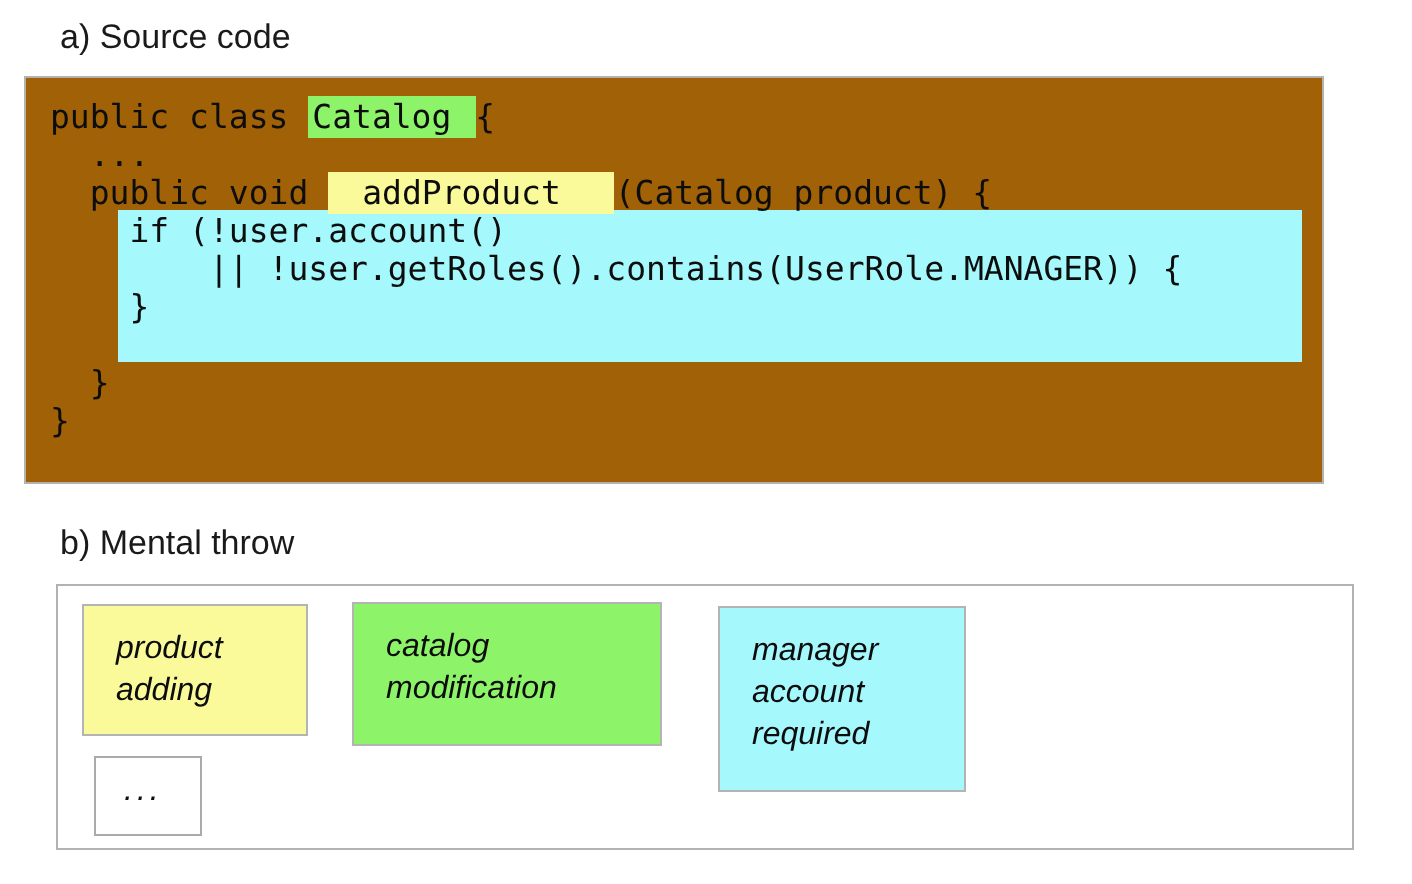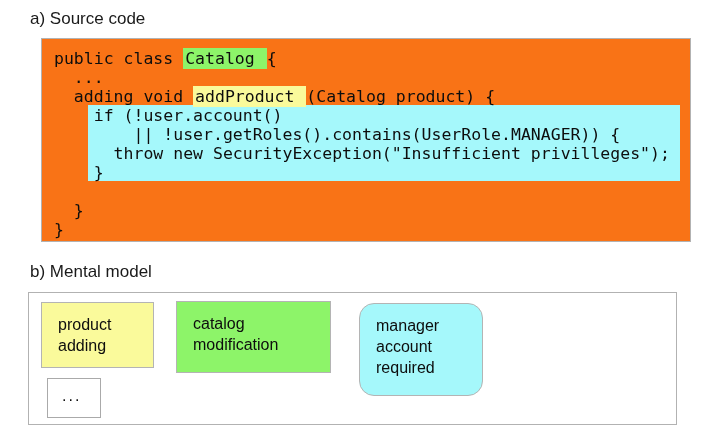--- a/index.html
+++ b/index.html
@@ -18,41 +18,41 @@
     left: 30px;
     font-size: 17px;
     color: #1a1a1a;
   }
   #label-a { top: 9px; }
   #label-b { top: 262px; }
 
   
   .code-box {
     position: absolute;
-    left: 41px; top: 38px;
+    left: 12px; top: 38px;
     width: 650px; height: 204px;
     border: 1px solid #b2b2b2;
-    background: #f97316;
+    background: #a16207;
   }
   .code-lines {
     position: relative;
     padding: 10px 0 0 12px;
     font-family: "DejaVu Sans Mono", monospace;
     font-size: 16.5px;
     line-height: 19px;
     color: #0d0d0d;
   }
   .code-line {
     position: relative;
     z-index: 1;
     height: 19px;
     white-space: pre;
   }
   .hl-green  { background: var(--green);  padding: 1px 2px; }
-  .hl-yellow { background: var(--yellow); padding: 1px 2px; }
+  .hl-yellow { background: var(--yellow); padding: 1px 17px; }
   .cyan-rect {
     position: absolute;
     left: 46px; top: 66px;
     width: 592px; height: 76px;
     background: var(--cyan);
     z-index: 0;
   }
 
   
   .mental-box {
@@ -63,56 +63,56 @@
     background: #fff;
   }
   .mm-box {
     position: absolute;
     border: 1px solid #b4b4b4;
     font-size: 16px;
     line-height: 21px;
     padding: 11px 6px 0 16px;
     white-space: pre-line;
     color: #0d0d0d;
+    font-style: italic;
   }
   .mm-yellow { left: 12px;  top: 9px;  width: 113px; height: 66px; background: var(--yellow); }
   .mm-green  { left: 147px; top: 8px;  width: 155px; height: 72px; background: var(--green); }
-  .mm-cyan   { left: 330px; top: 10px; width: 124px; height: 93px; background: var(--cyan); border-radius: 15px; }
+  .mm-cyan   { left: 330px; top: 10px; width: 124px; height: 93px; background: var(--cyan); }
   .mm-white  {
     left: 18px; top: 85px; width: 54px; height: 40px;
     background: #ffffff; border-color: #aaaaaa;
     padding: 0 0 6px 14px;
     display: flex; align-items: center;
     letter-spacing: 2px;
   }
 </style>
 </head>
 <body>
 
 <div class="page">
 
   <div id="label-a" class="panel-label">a) Source code</div>
 
   <div class="code-box">
     <div class="cyan-rect"></div>
     <div class="code-lines">
         <div class="code-line"><span>public class </span><span class="hl-green">Catalog </span><span>{</span></div>
         <div class="code-line"><span>  ...</span></div>
-        <div class="code-line"><span>  adding void </span><span class="hl-yellow">addProduct </span><span>(Catalog product) {</span></div>
+        <div class="code-line"><span>  public void </span><span class="hl-yellow">addProduct </span><span>(Catalog product) {</span></div>
         <div class="code-line"><span>    if (!user.account()</span></div>
         <div class="code-line"><span>        || !user.getRoles().contains(UserRole.MANAGER)) {</span></div>
-        <div class="code-line"><span>      throw new SecurityException("Insufficient privilleges");</span></div>
         <div class="code-line"><span>    }</span></div>
         <div class="code-line"><span>    </span></div>
         <div class="code-line"><span>  }</span></div>
         <div class="code-line"><span>}</span></div>
       </div>
   </div>
 
-  <div id="label-b" class="panel-label">b) Mental model</div>
+  <div id="label-b" class="panel-label">b) Mental throw</div>
 
   <div class="mental-box">
       <div class="mm-box mm-yellow">product
 adding</div>
       <div class="mm-box mm-green">catalog
 modification</div>
       <div class="mm-box mm-cyan">manager
 account
 required</div>
       <div class="mm-box mm-white">...</div>

